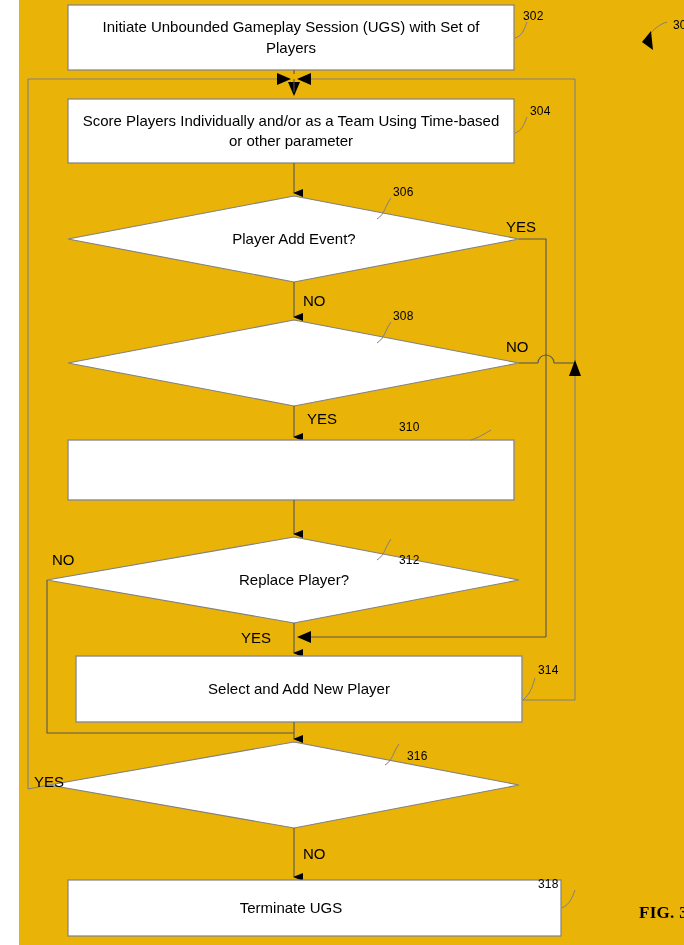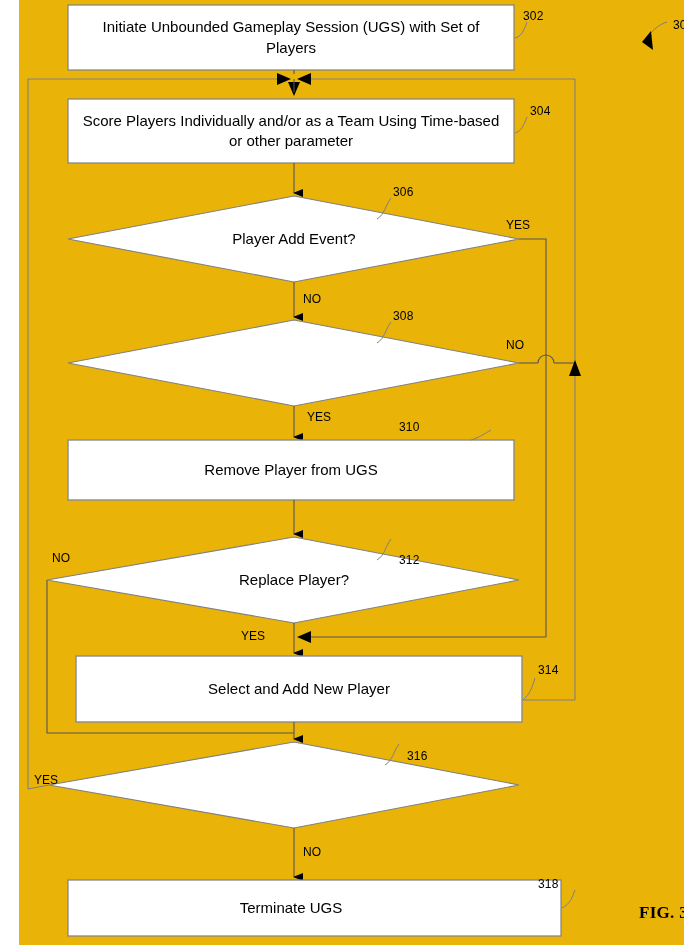--- a/index.html
+++ b/index.html
@@ -43,21 +43,21 @@
   .ref-num {
     position: absolute;
     font-family: "Liberation Sans", sans-serif;
     font-size: 12px;
     color: #000000;
     letter-spacing: 0.2px;
   }
   .branch-label {
     position: absolute;
     font-family: "Liberation Sans", sans-serif;
-    font-size: 12px;
+    font-size: 15px;
     color: #000000;
   }
   .fig-label {
     position: absolute;
     font-family: Liberation Serif, serif;
     font-size: 17px;
     font-weight: bold;
     color: #000000;
     letter-spacing: 0.3px;
   }
@@ -171,21 +171,20 @@
     </g>
   </svg>
 
   <div class="node-text" style="left:57px; top:5px; width:430px; height:65px;">Initiate Unbounded Gameplay Session (UGS) with Set of Players</div>
 
   <div class="node-text" style="left:105px; top:226px; width:340px; height:26px;">Player Add Event?</div>
 
   <div class="node-text" style="left:57px; top:99px; width:430px; height:64px;">Score Players Individually and/or as a Team Using Time-based or other parameter</div>
 
 
-  <div class="node-text" style="left:57px; top:440px; width:430px; height:60px;">Remove Player from UGS</div>
 
   <div class="node-text" style="left:105px; top:567px; width:340px; height:26px;">Replace Player?</div>
 
   <div class="node-text" style="left:65px; top:656px; width:430px; height:66px;">Select and Add New Player</div>
 
 
   <div class="node-text" style="left:57px; top:880px; width:430px; height:56px;">Terminate UGS</div>
 
   <div class="branch-label" style="left:487px; top:218px;">YES</div>
   <div class="branch-label" style="left:284px; top:292px;">NO</div>

